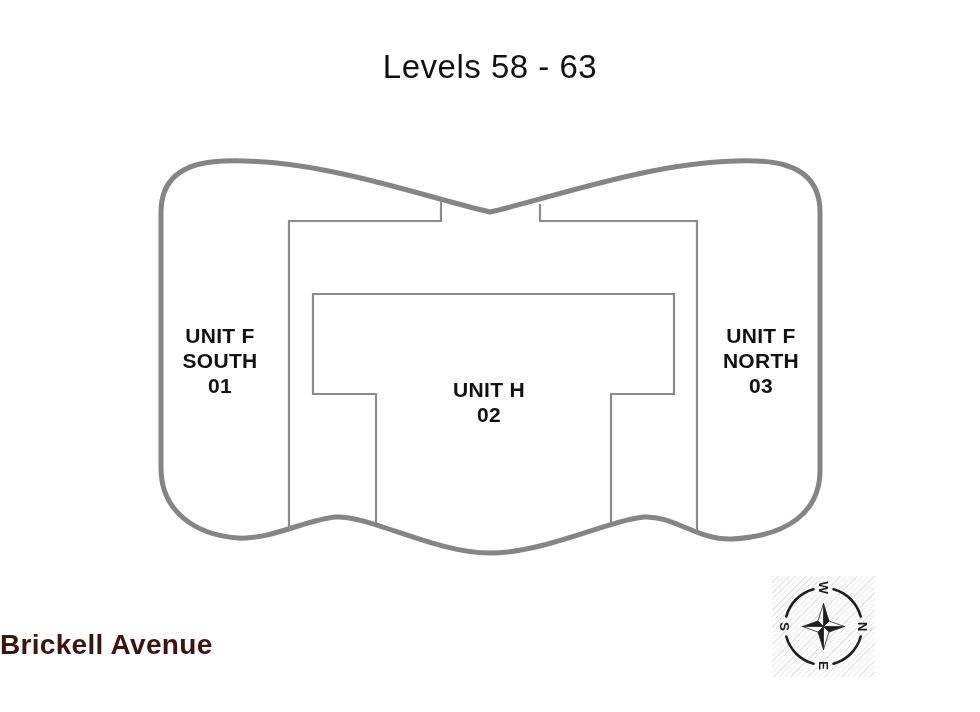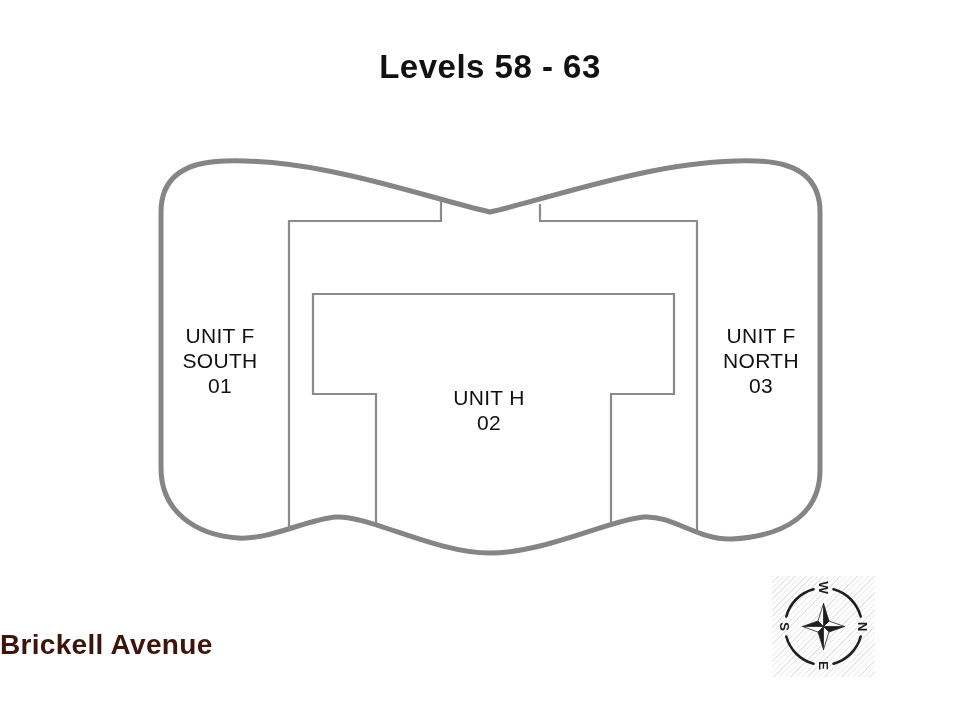--- a/index.html
+++ b/index.html
@@ -10,36 +10,36 @@
     background: #ffffff;
     font-family: "Liberation Sans", sans-serif;
     overflow: hidden;
   }
   .abs { position: absolute; }
   #plan-title {
     left: 0; right: 0; top: 50px;
     text-align: center;
     font-size: 33px;
     line-height: 34px;
-    font-weight: bold;
+    font-weight: normal;
     color: #111111;
     letter-spacing: 0.5px;
   }
   .unit-label {
     width: 180px;
     text-align: center;
     font-size: 21px;
     line-height: 25px;
-    font-weight: normal;
+    font-weight: bold;
     color: #111111;
     white-space: pre-line;
     letter-spacing: 0.3px;
   }
   #label-unit-f-south { left: 130px; top: 323px; }
-  #label-unit-h      { left: 399px; top: 385px; }
+  #label-unit-h      { left: 399px; top: 377px; }
   #label-unit-f-north{ left: 671px; top: 323px; }
   #street-label {
     left: 0; right: 0; top: 630px;
     text-align: left;
     font-size: 28px;
     line-height: 30px;
     font-weight: bold;
     color: #3e150d;
     letter-spacing: 0.3px;
   }

